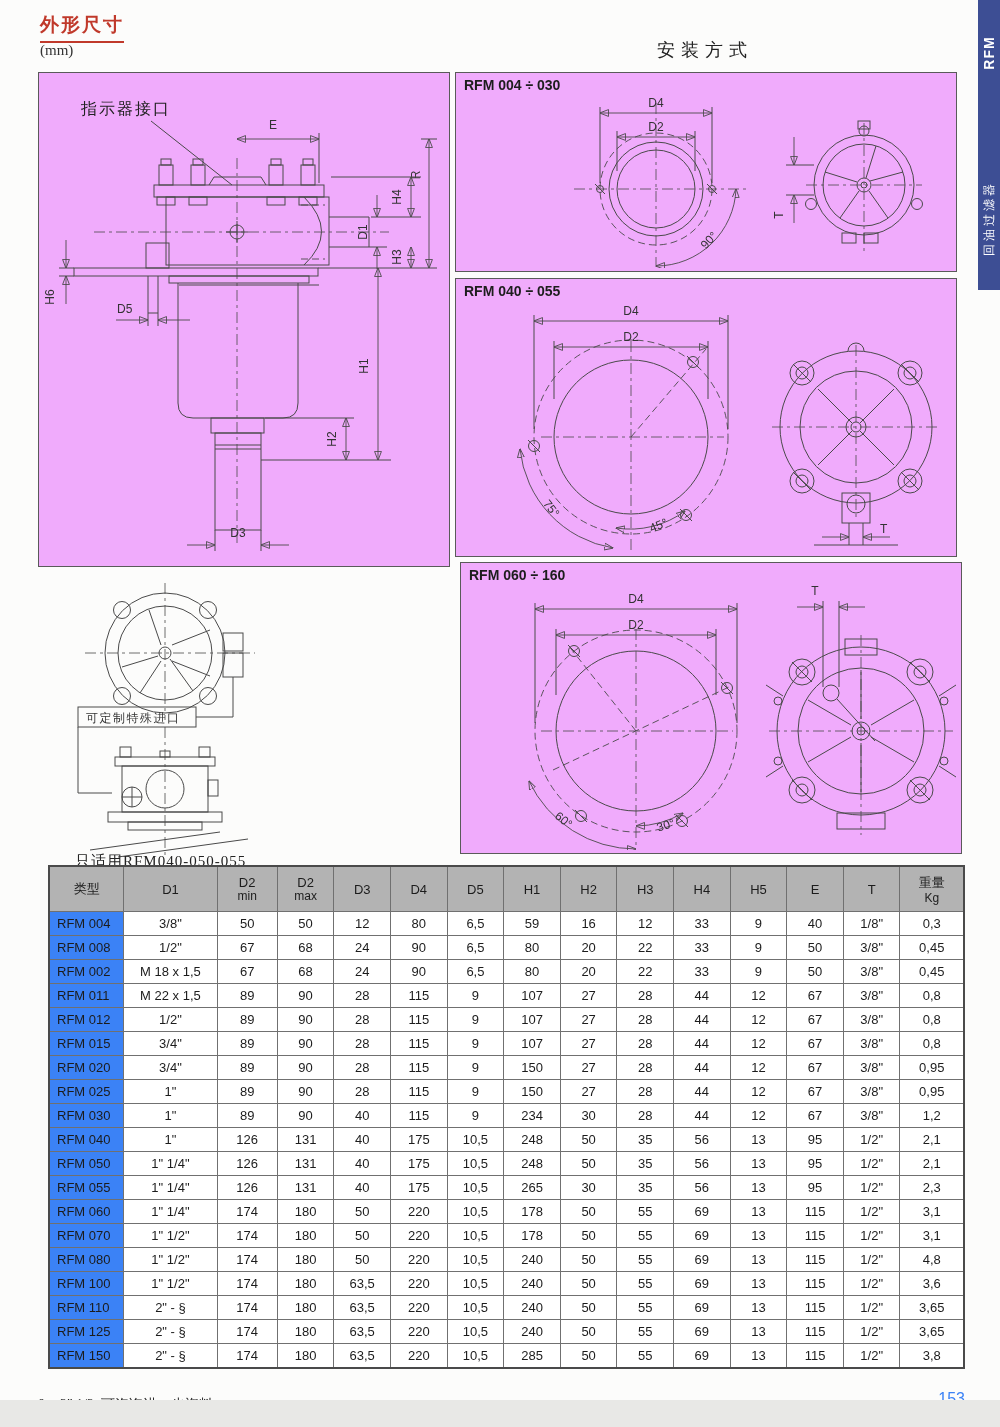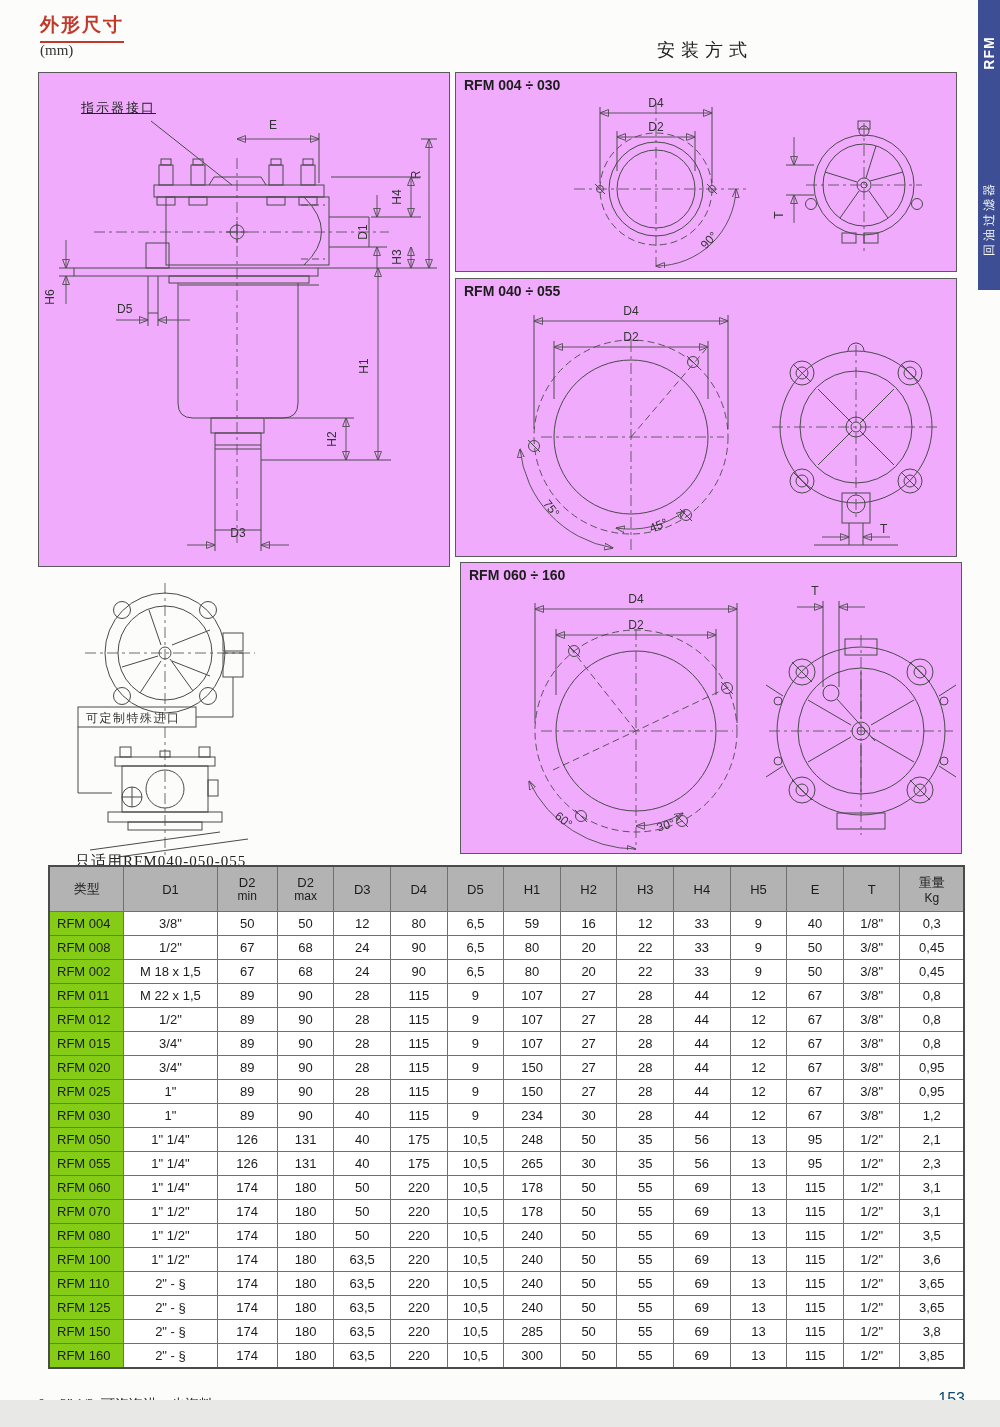--- a/index.html
+++ b/index.html
@@ -19,35 +19,35 @@
   #side-tab-cat .vtext{font-size:12px;letter-spacing:3px;font-family:"Liberation Serif",serif;}
   
   .dbox{position:absolute;border:1.5px solid #5a5a5a;background:#f0abfc;}
   .panel-title{position:absolute;left:8px;top:4px;font-size:14px;font-weight:bold;color:#1d1d1d;}
   
   .tech line,.tech path,.tech rect,.tech circle,.tech polyline,.tech ellipse{fill:none;stroke:#4a4a4a;stroke-width:1;}
   .tech text{fill:#333;stroke:none;font-family:"Liberation Sans",sans-serif;font-size:12px;}
   .tech .cl{stroke-dasharray:11 4 3 4;stroke-width:0.8;}
   .tech .dsh{stroke-dasharray:7 4;stroke-width:0.9;}
   .tech .dim{stroke-width:0.9;}
-  .callout-cn{font-family:"Liberation Serif",serif;font-size:13px;color:#222;letter-spacing:2px;text-decoration:underline;}
+  .callout-cn{font-family:"Liberation Serif",serif;font-size:16px;color:#222;letter-spacing:2px;}
   #indicator-callout{left:155px;top:103px;}
   #special-caption{left:75px;top:852px;font-family:"Liberation Serif",serif;font-size:15px;color:#222;letter-spacing:1px;}
   
   #spec-table{left:48px;top:865px;width:917px;border-collapse:collapse;table-layout:fixed;}
   #spec-table th,#spec-table td{border:1px solid #707070;font-size:13px;text-align:center;padding:0;overflow:hidden;white-space:nowrap;}
   #spec-table thead th{background:#b3b3b3;height:44px;font-weight:normal;color:#1c1c1c;}
   #spec-table thead th .sub{font-size:12px;margin-top:-1px;}
   #spec-table tbody td{height:23px;background:#fff;color:#1c1c1c;}
-  #spec-table tbody td.model-cell{background:#84cc16;text-align:left;padding-left:7px;}
+  #spec-table tbody td.model-cell{background:#3b82f6;text-align:left;padding-left:7px;}
   #spec-table{border:2px solid #4a4a4a;}
   #spec-table thead th.model-col{font-family:"Liberation Serif",serif;}
   
   #footnote{left:38px;top:1396px;font-family:"Liberation Serif",serif;font-size:14px;color:#222;}
-  #page-number{left:900px;top:1390px;width:65px;text-align:right;font-size:16px;color:#0c4a6e;}
+  #page-number{left:900px;top:1390px;width:65px;text-align:right;font-size:16px;color:#3b82f6;}
 </style>
 </head>
 <body>
 
 <div id="page">
 
   <div class="abs" id="main-title">外形尺寸</div>
   <div class="abs" id="unit-label">(mm)</div>
   <div class="abs" id="install-title">安装方式</div>
 
@@ -638,20 +638,37 @@
           <td>234</td>
           <td>30</td>
           <td>28</td>
           <td>44</td>
           <td>12</td>
           <td>67</td>
           <td>3/8"</td>
           <td>1,2</td>
         </tr>
         <tr>
+          <td class="model-cell">RFM 040</td>
+          <td>1"</td>
+          <td>126</td>
+          <td>131</td>
+          <td>40</td>
+          <td>175</td>
+          <td>10,5</td>
+          <td>248</td>
+          <td>50</td>
+          <td>35</td>
+          <td>56</td>
+          <td>13</td>
+          <td>95</td>
+          <td>1/2"</td>
+          <td>2,1</td>
+        </tr>
+        <tr>
           <td class="model-cell">RFM 050</td>
           <td>1" 1/4"</td>
           <td>126</td>
           <td>131</td>
           <td>40</td>
           <td>175</td>
           <td>10,5</td>
           <td>248</td>
           <td>50</td>
           <td>35</td>
@@ -720,21 +737,21 @@
           <td>50</td>
           <td>220</td>
           <td>10,5</td>
           <td>240</td>
           <td>50</td>
           <td>55</td>
           <td>69</td>
           <td>13</td>
           <td>115</td>
           <td>1/2"</td>
-          <td>3,5</td>
+          <td>4,8</td>
         </tr>
         <tr>
           <td class="model-cell">RFM 100</td>
           <td>1" 1/2"</td>
           <td>174</td>
           <td>180</td>
           <td>63,5</td>
           <td>220</td>
           <td>10,5</td>
           <td>240</td>
@@ -790,36 +807,19 @@
           <td>10,5</td>
           <td>285</td>
           <td>50</td>
           <td>55</td>
           <td>69</td>
           <td>13</td>
           <td>115</td>
           <td>1/2"</td>
           <td>3,8</td>
         </tr>
-        <tr>
-          <td class="model-cell">RFM 160</td>
-          <td>2" - §</td>
-          <td>174</td>
-          <td>180</td>
-          <td>63,5</td>
-          <td>220</td>
-          <td>10,5</td>
-          <td>300</td>
-          <td>50</td>
-          <td>55</td>
-          <td>69</td>
-          <td>13</td>
-          <td>115</td>
-          <td>1/2"</td>
-          <td>3,85</td>
-        </tr>
       </tbody>
   </table>
 
   <div class="abs" id="footnote">§ = 2" 1/2. 可咨询进一步资料</div>
   <div class="abs" id="page-number">153</div>
 
 </div>
 
 </body></html>

